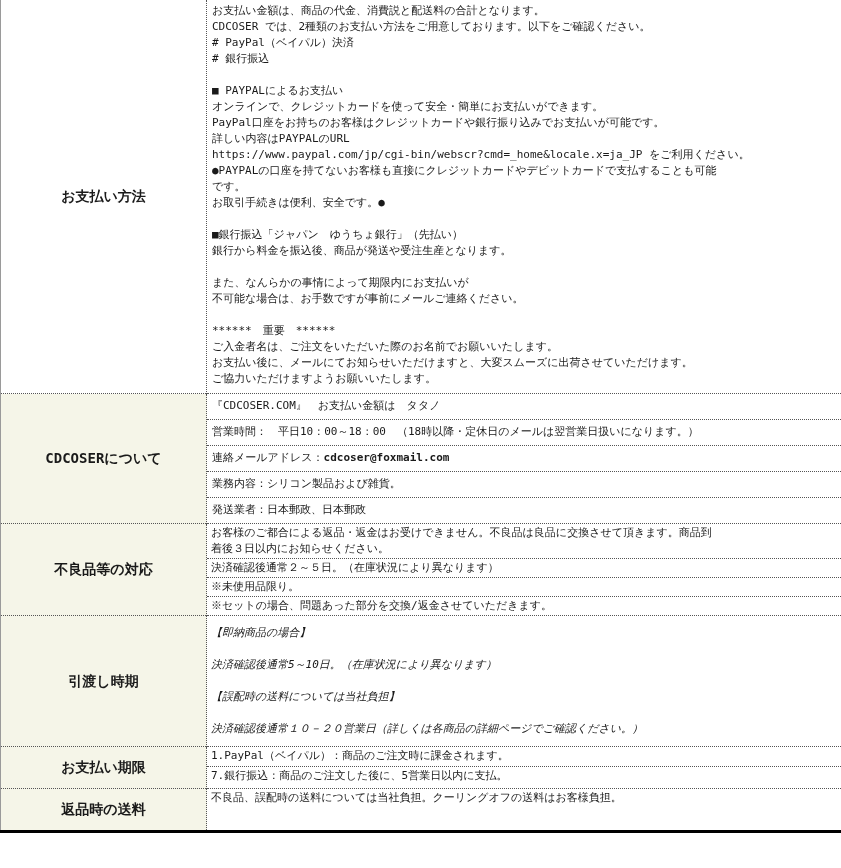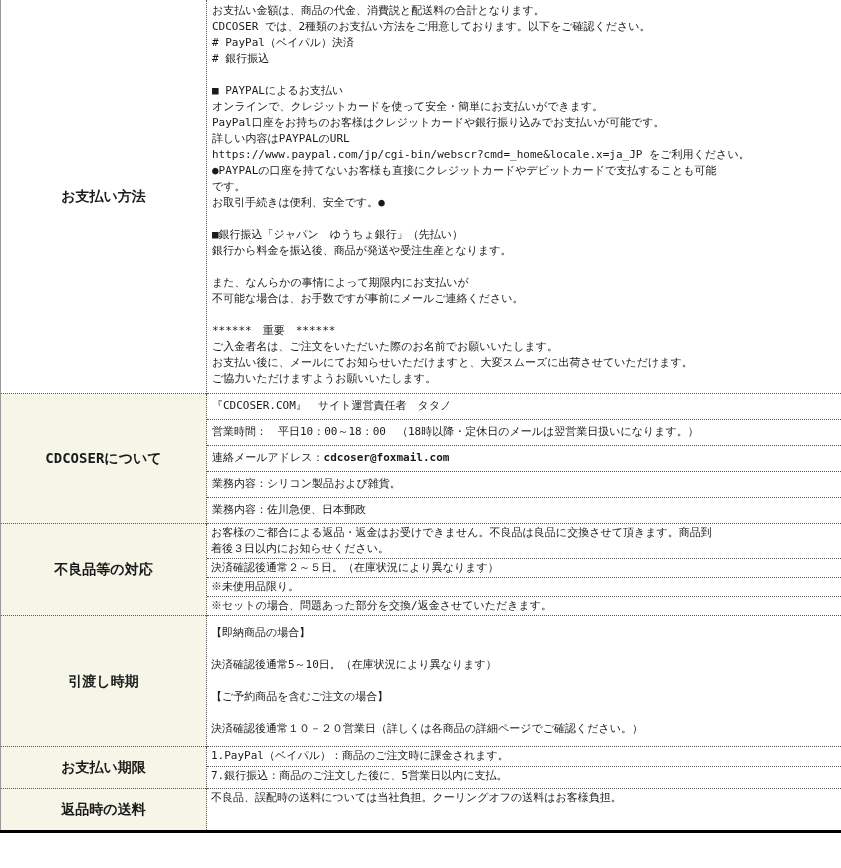--- a/index.html
+++ b/index.html
@@ -52,21 +52,21 @@
     overflow:hidden;
   }
   .bold{ font-weight:bold; }
 
   
   #row-payment-method   .cell{ padding:3px 4px 6px 5px; }
   #row-about-cdcoser    .cell{ padding:4px 4px 5px 5px; }
   #row-extra-fees       .cell{ padding:5px 4px; }
   #row-shipping-note    .cell{ padding:6px 4px; }
   #row-defective-items  .cell{ padding:1px 4px; }
-  #row-delivery-time    .cell{ padding:9px 4px; }
+  #row-delivery-time    .cell{ padding:9px 4px;font-style:italic; }
   #row-payment-deadline .cell{ padding:1px 4px 2px; }
   #row-return-deadline  .cell{ padding:3px 4px; }
   #row-return-shipping  .cell{ padding:1px 4px 2px; }
 </style>
 </head>
 <body>
 
 <div class="page">
   <table class="info-table">
     <tbody>
@@ -98,33 +98,33 @@
               <div class="line">ご入金者名は、ご注文をいただいた際のお名前でお願いいたします。</div>
               <div class="line">お支払い後に、メールにてお知らせいただけますと、大変スムーズに出荷させていただけます。</div>
               <div class="line">ご協力いただけますようお願いいたします。</div>
             </div>
           </td>
         </tr>
         <tr id="row-about-cdcoser">
           <th>CDCOSERについて</th>
           <td>
             <div class="cell">
-              <div class="line">『CDCOSER.COM』　サイト運営責任者　タタノ</div>
+              <div class="line">『CDCOSER.COM』　お支払い金額は　タタノ</div>
             </div>
             <div class="cell">
               <div class="line">営業時間：　平日10：00～18：00　（18時以降・定休日のメールは翌営業日扱いになります。）</div>
             </div>
             <div class="cell">
               <div class="line"><span>連絡メールアドレス：</span><span class="bold">cdcoser@foxmail.com</span></div>
             </div>
             <div class="cell">
               <div class="line">業務内容：シリコン製品および雑貨。</div>
             </div>
             <div class="cell">
-              <div class="line">業務内容：佐川急便、日本郵政</div>
+              <div class="line">発送業者：日本郵政、日本郵政</div>
             </div>
           </td>
         </tr>
         <tr id="row-defective-items">
           <th>不良品等の対応</th>
           <td>
             <div class="cell">
               <div class="line">お客様のご都合による返品・返金はお受けできません。不良品は良品に交換させて頂きます。商品到</div>
               <div class="line">着後３日以内にお知らせください。</div>
             </div>
@@ -140,21 +140,21 @@
           </td>
         </tr>
         <tr id="row-delivery-time">
           <th>引渡し時期</th>
           <td>
             <div class="cell">
               <div class="line">【即納商品の場合】</div>
               <div class="line"></div>
               <div class="line">決済確認後通常5～10日。（在庫状況により異なります）</div>
               <div class="line"></div>
-              <div class="line">【ご予約商品を含むご注文の場合】</div>
+              <div class="line">【誤配時の送料については当社負担】</div>
               <div class="line"></div>
               <div class="line">決済確認後通常１０－２０営業日（詳しくは各商品の詳細ページでご確認ください。）</div>
             </div>
           </td>
         </tr>
         <tr id="row-payment-deadline">
           <th>お支払い期限</th>
           <td>
             <div class="cell">
               <div class="line">1.PayPal（ベイパル）：商品のご注文時に課金されます。</div>

